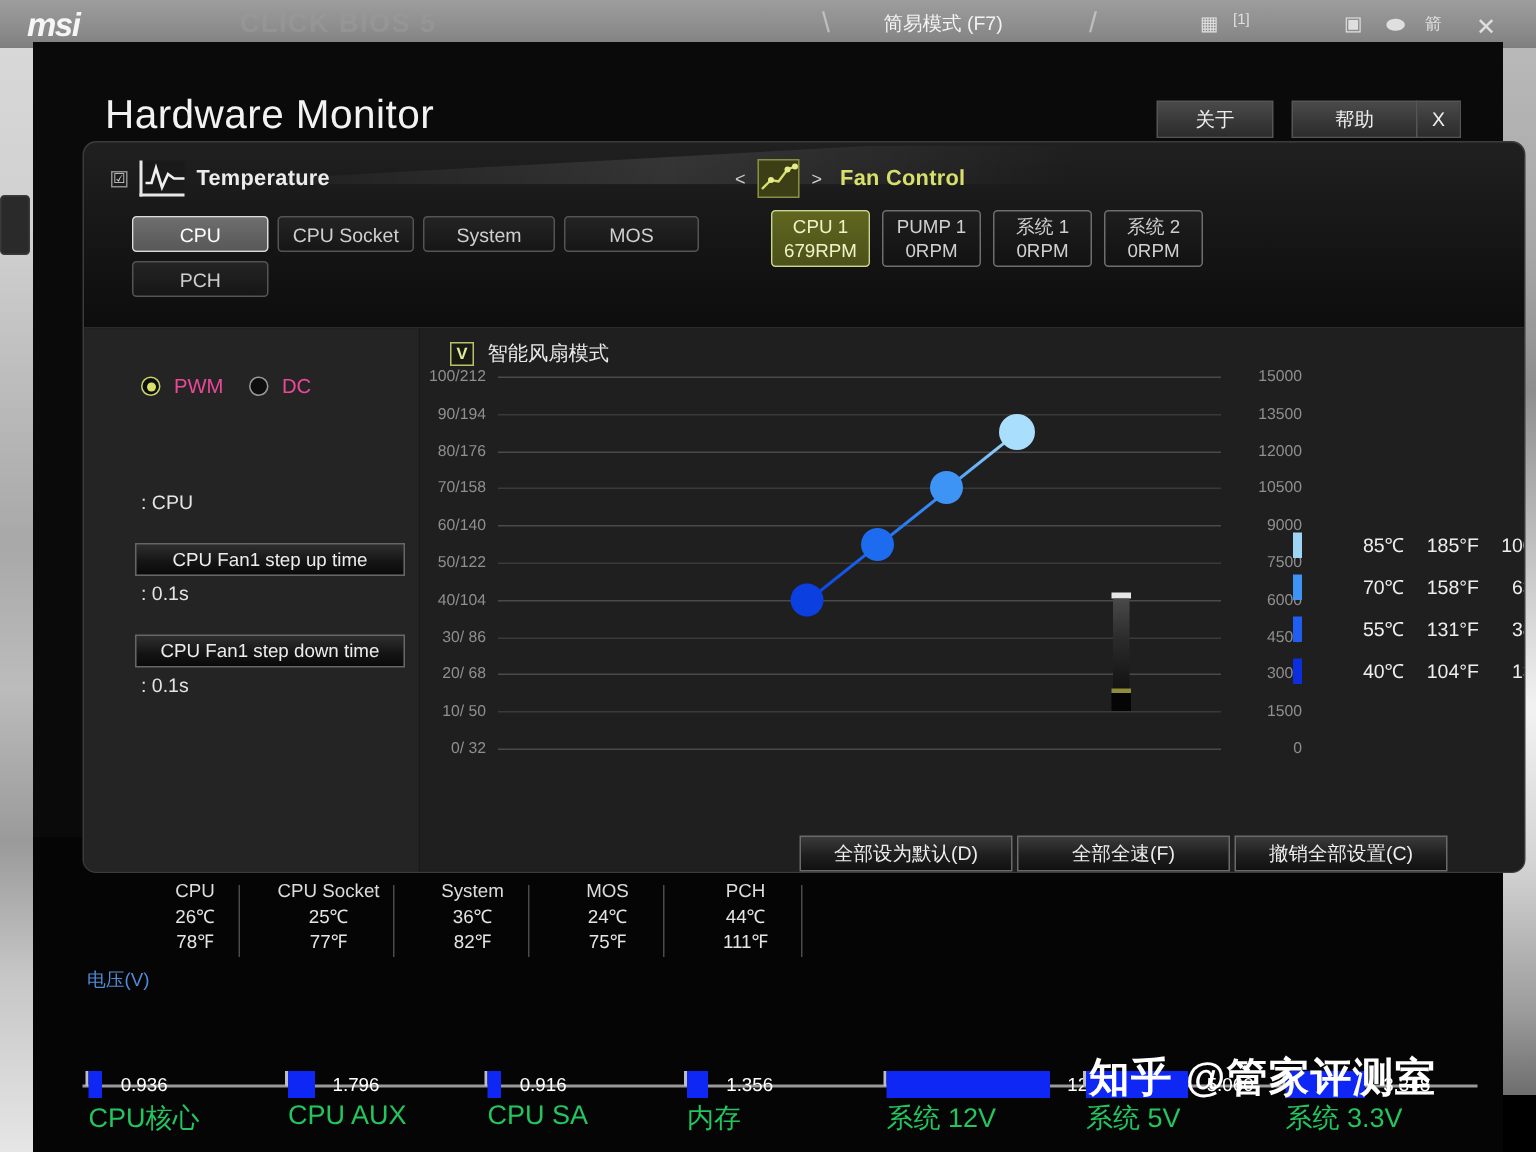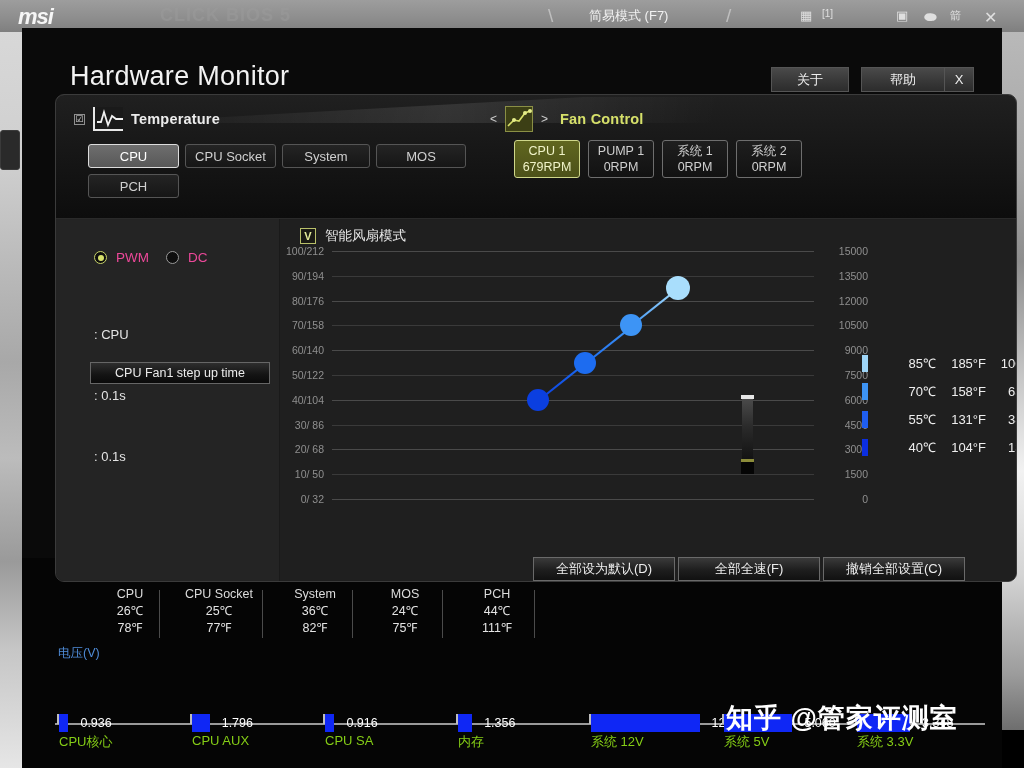--- a/index.html
+++ b/index.html
@@ -206,21 +206,21 @@
   .temp-cell .nm { color:#dcdcdc; }
   .temp-div { position:absolute; top:4px; width:1px; height:48px; background:#4b4b4b; }
 
   .volt-title { position:absolute; left:58px; top:645px; font-size:12.5px; color:#4f8cd8; }
   .volt-strip { position:absolute; left:45px; top:690px; width:960px; height:58px; }
   .volt-axis { position:absolute; left:10px; top:33px; width:930px; height:2px; background:#9a9a9a; }
   .volt-item { position:absolute; top:0; }
   .volt-tick { position:absolute; left:0; top:24px; width:2px; height:10px; background:#bdbdbd; }
   .volt-fill { position:absolute; left:2px; top:24px; height:18px; background:#0f27f5; }
   .volt-val { position:absolute; top:26px; font-size:12.5px; color:#fff; white-space:nowrap; }
-  .volt-lbl { position:absolute; left:2px; top:43px; font-size:13px; color:#84cc16; white-space:nowrap; }
+  .volt-lbl { position:absolute; left:2px; top:43px; font-size:18px; color:#22c55e; white-space:nowrap; }
 
   .watermark {
     position:absolute; left:726px; top:700px; font-size:27px; color:#fff;
     font-weight:bold; white-space:nowrap; letter-spacing:1px;
   }
 </style>
 </head>
 <body>
 
 <div id="root">
@@ -317,20 +317,21 @@
             <span class="radio-lbl">PWM</span>
             <span class="radio" style="margin-left:8px;"></span>
             <span class="radio-lbl">DC</span>
           </div>
 
           <div class="kval" style="top:108px;">: CPU</div>
 
           <div class="kbtn" style="top:143px;">CPU Fan1 step up time</div>
           <div class="kval" style="top:169px;">: 0.1s</div>
 
+          <div class="kbtn" style="top:204px;">CPU Fan1 step down time</div>
           <div class="kval" style="top:230px;">: 0.1s</div>
         </div>
 
         <div class="chart-col">
           <div class="chart-head">
             <span class="chart-chk">V</span>
             <span class="chart-chk-lbl">智能风扇模式</span>
           </div>
 
           <div class="plot" id="plot">

